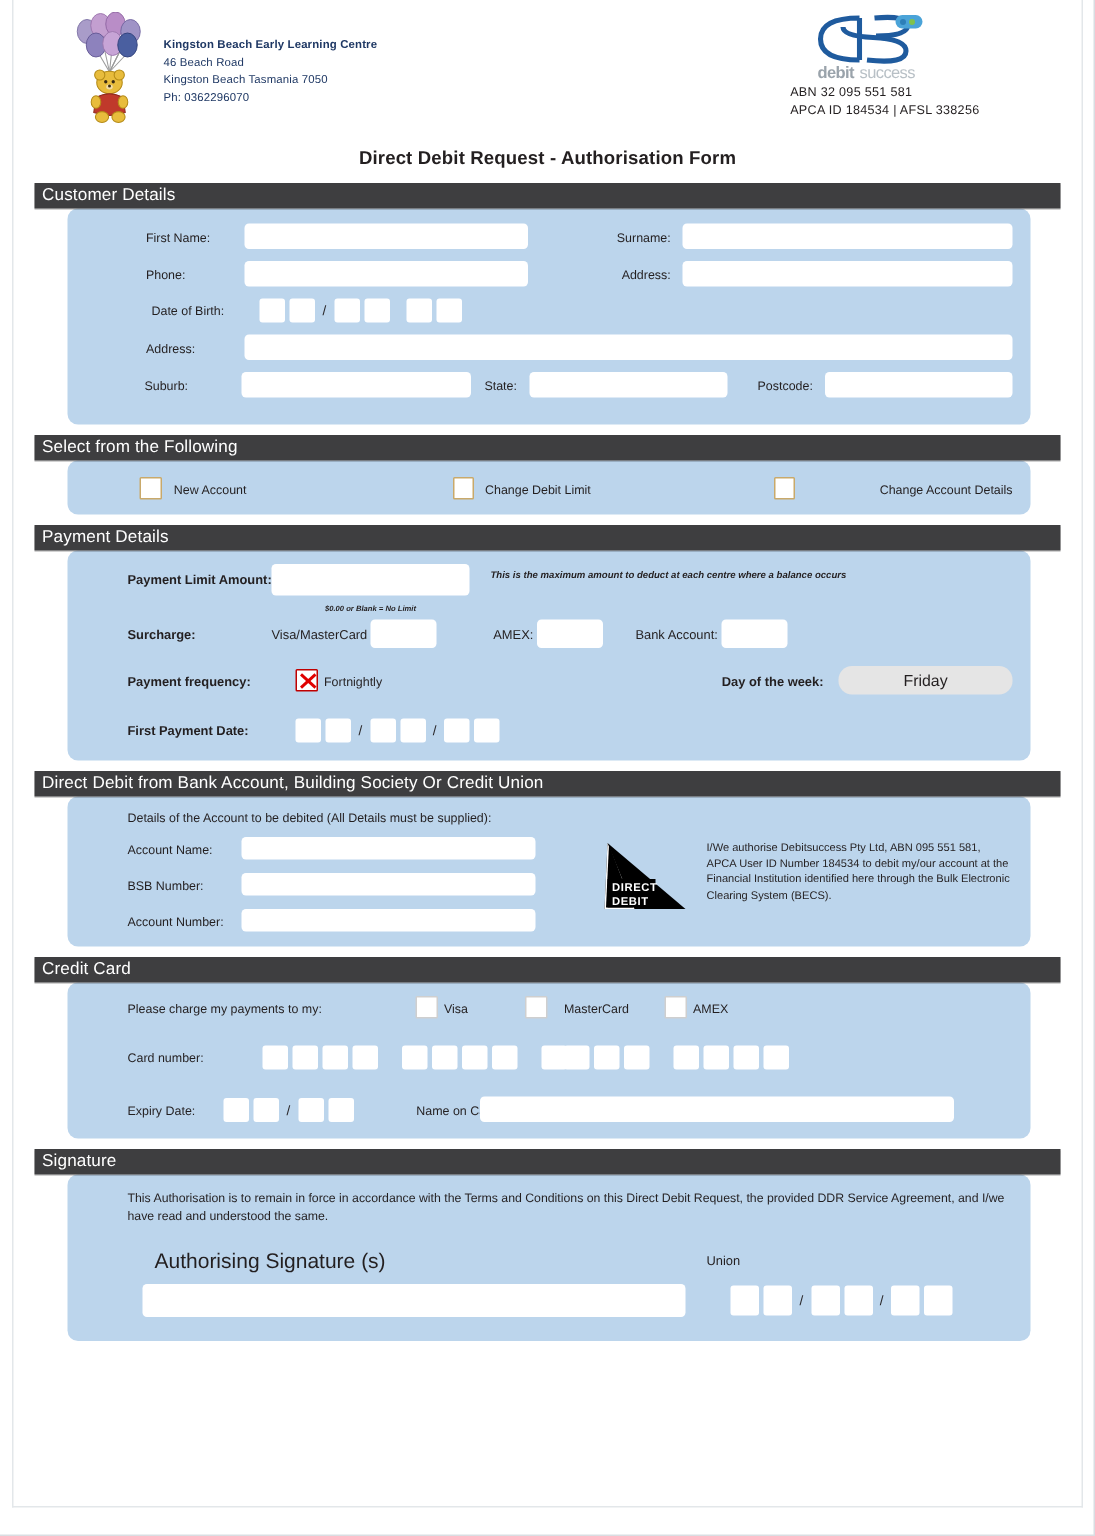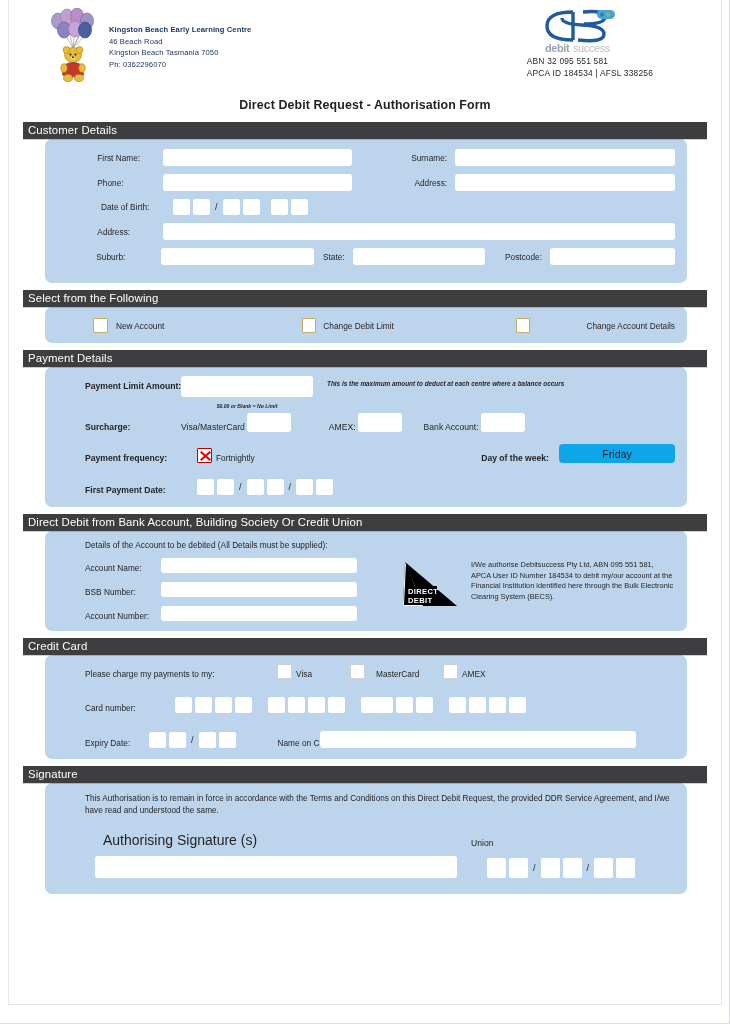--- a/index.html
+++ b/index.html
@@ -89,21 +89,21 @@
     box-shadow: 0 1px 0 rgba(0,0,0,.18);
   }
   .panel {
     background: #bcd5ec;
     margin: 0 20px 0 22px;
     border-radius: 7px;
     padding: 9px 12px 11px 12px;
   }
 
   
-  .row { display: flex; align-items: flex-end; }
+  .row { display: flex; align-items: center; }
   .lbl {
     font-size: 8.3px;
     color: #231f20;
     white-space: nowrap;
   }
   .lbl.b { font-weight: bold; font-size: 8.6px; }
   .box {
     background: #fff;
     border-radius: 3px;
     height: 16px;
@@ -154,21 +154,21 @@
     font-weight: bold;
     color: #231f20;
   }
   .tiny-it {
     font-size: 5.1px;
     font-style: italic;
     font-weight: bold;
     color: #231f20;
   }
   .dayofweek {
-    background:#0ea5e9; border-radius:4px;
+    background:#e5e5e5; border-radius:9px;
     width: 116px; height: 19px;
     font-size: 10.6px;
     display:flex; align-items:center; justify-content:center;
   }
 
   
   .dd-logo { width: 84px; height: 62px; }
   .auth-txt {
     font-size: 7.4px;
     line-height: 10.6px;

